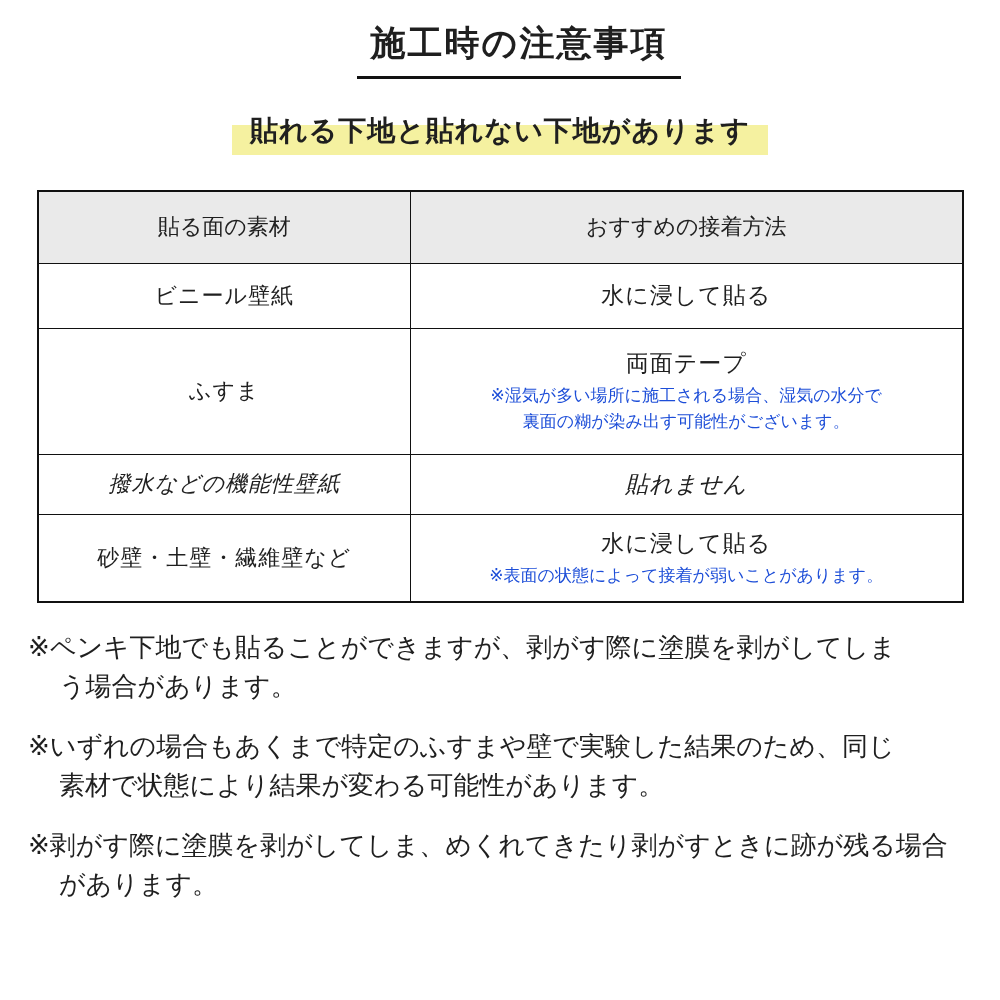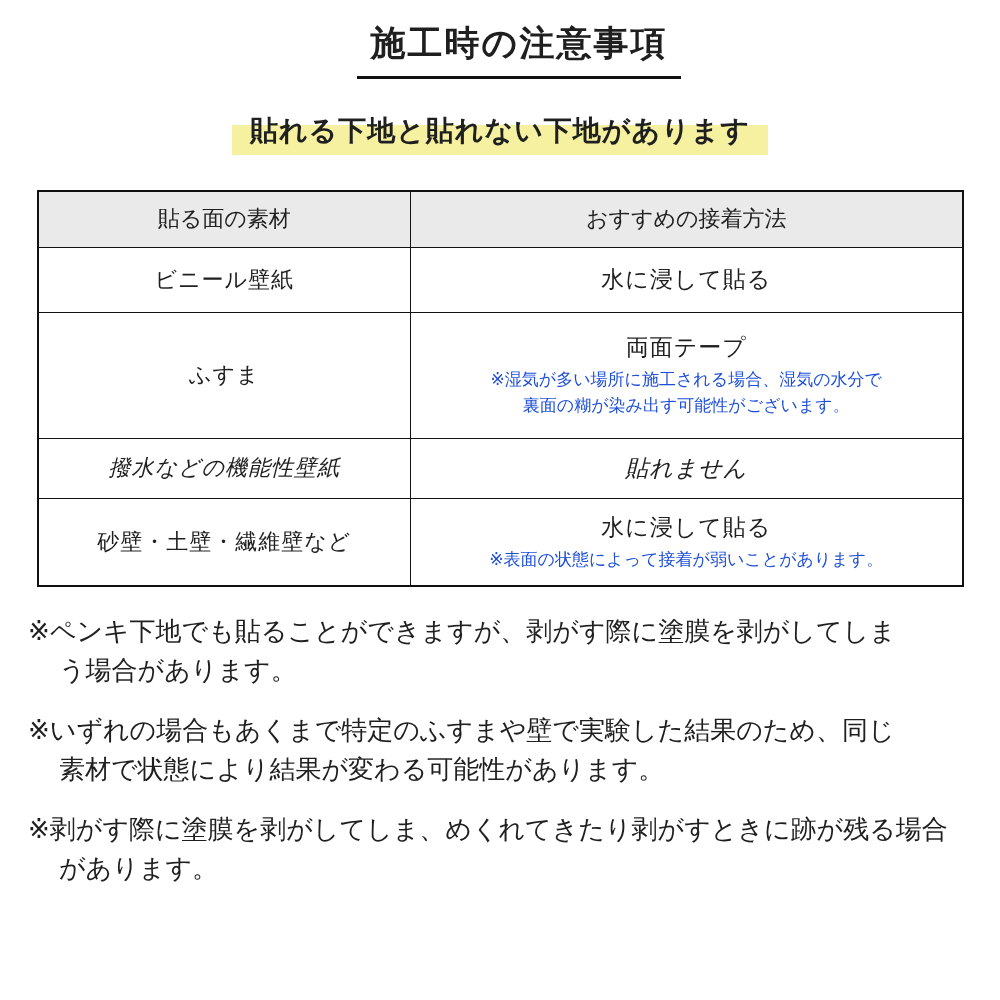--- a/index.html
+++ b/index.html
@@ -54,21 +54,21 @@
   table.adhesion td {
     border: 1.5px solid #111111;
     text-align: center;
     vertical-align: middle;
     padding: 2px 6px;
   }
   table.adhesion thead th {
     background: #eaeaea;
     font-size: 22px;
     font-weight: normal;
-    height: 56px;
+    height: 72px;
     font-family: Liberation Mono, monospace;
   }
   col.c-material { width: 373px; }
   col.c-method   { width: 552px; }
   tr.r1 { height: 65px; }
   tr.r2 { height: 126px; }
   tr.r3 { height: 90px; }
   tr.r4 { height: 60px; font-style: italic; }
   tr.r5 { height: 88px; padding-left: 43px; }
   .material { font-size: 22px; letter-spacing: 1px; margin-left: 13px; }

